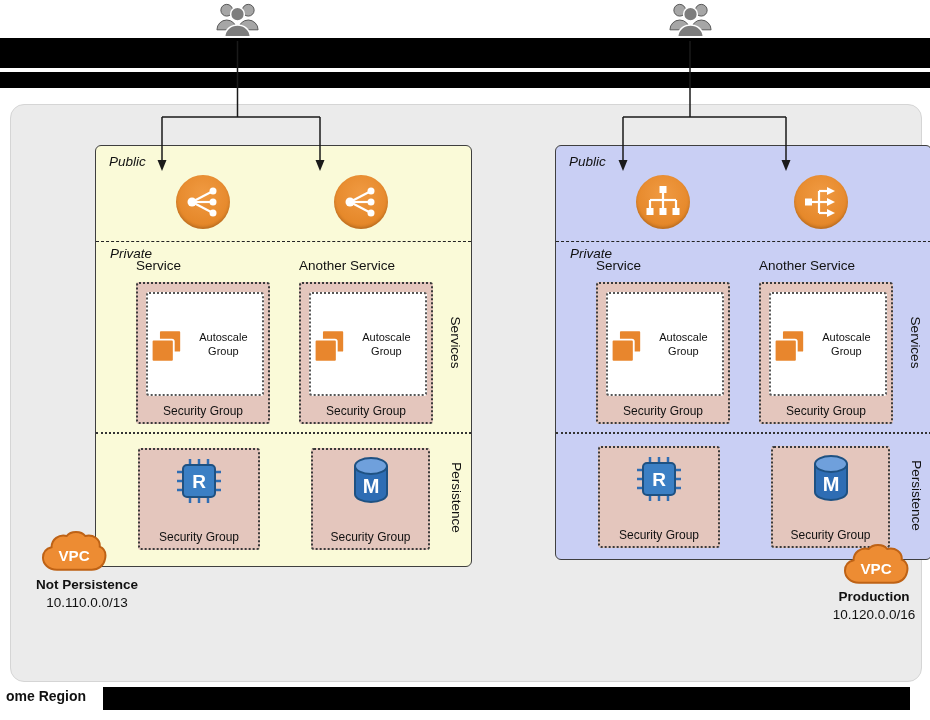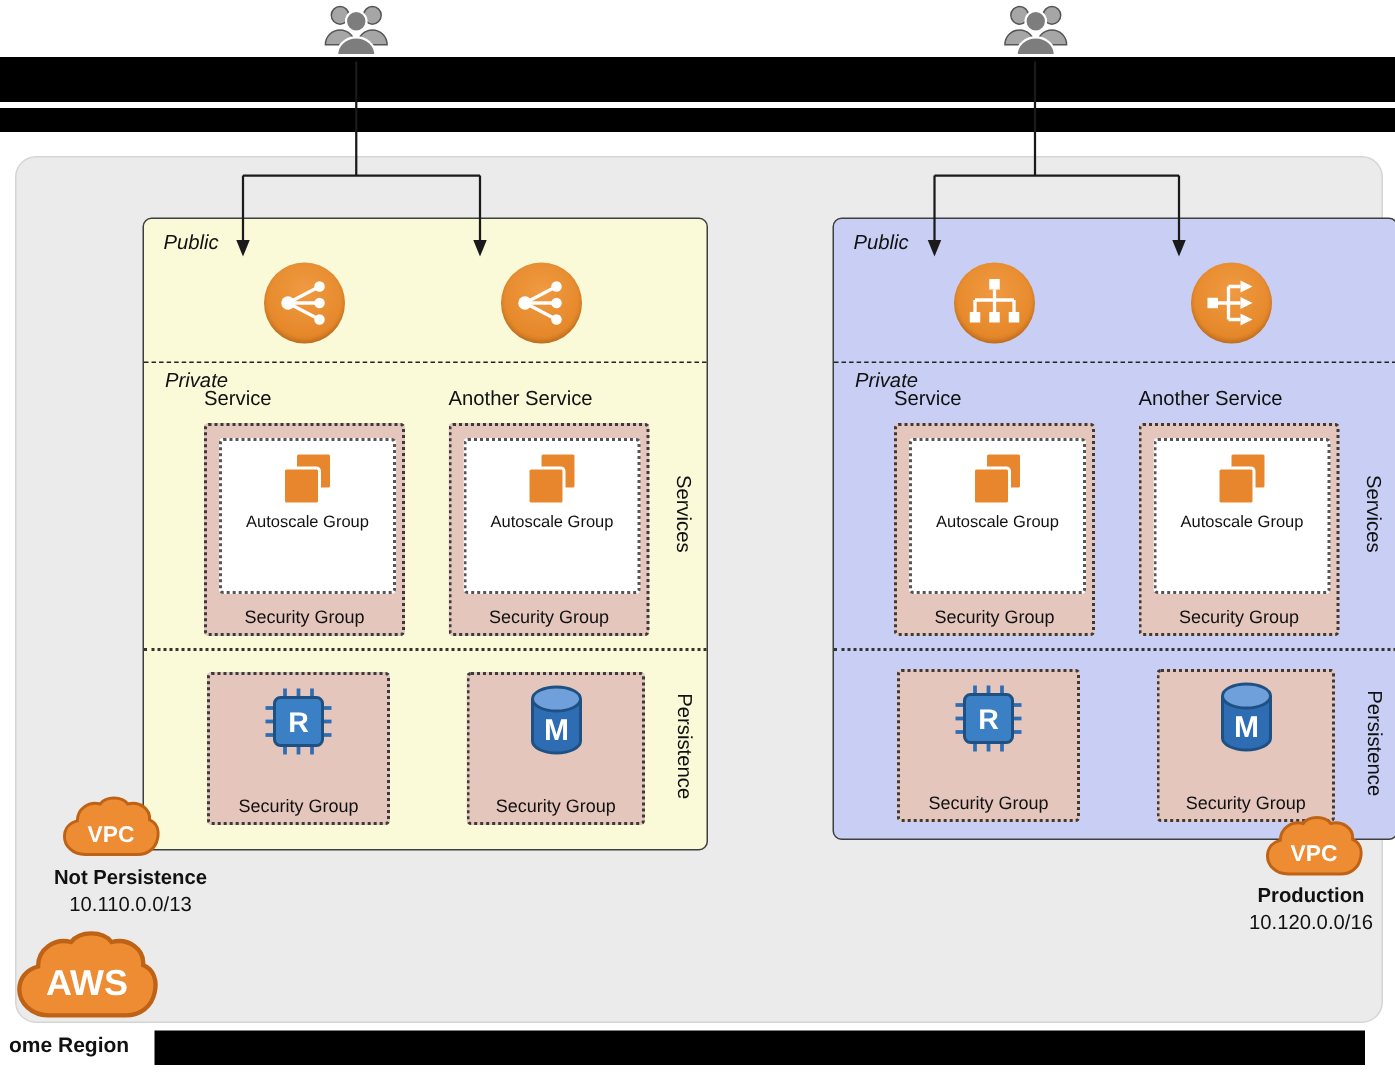--- a/index.html
+++ b/index.html
@@ -12,21 +12,21 @@
   .vpc{position:absolute;width:375px;border:1.5px solid #3f3f3f;border-radius:6px;z-index:2;margin-left:40px;}
   .vpc-left{left:55px;top:145px;height:420px;background:#FAFAD8;}
   .vpc-right{left:515px;top:145px;height:413px;background:#C9CFF4;}
   .lbl-zone{position:absolute;font-style:italic;font-size:13.5px;}
   .sep-dashed{position:absolute;left:0;right:0;border-top:1.5px dashed #222;}
   .sep-dotted{position:absolute;left:0;right:0;border-top:2px dotted #333;}
   .svc-title{position:absolute;width:130px;text-align:left;font-size:13.5px;}
   .sg-box{position:absolute;background:#E4C6BD;border:2px dotted #3a3a3a;border-radius:3px;}
   .sg-label{position:absolute;bottom:4px;left:0;right:0;text-align:center;font-size:12px;}
   .as-box{position:absolute;left:8px;top:8px;width:114px;height:100px;background:#fff;
-          border:2px dotted #555;border-radius:3px;display:flex;flex-direction:column;align-items:center;}
+          border:2px dotted #555;border-radius:3px;display:flex;align-items:center;}
   .as-label{width:84px;text-align:center;font-size:11px;line-height:1.25;margin-top:2px;}
   .pers-box{display:flex;flex-direction:column;align-items:center;}
   .vlabel{position:absolute;display:flex;align-items:center;justify-content:center;}
   .vlabel span{transform:rotate(90deg);white-space:nowrap;font-size:13.5px;}
   .lb{position:absolute;width:54px;height:54px;border-radius:50%;
       background:radial-gradient(circle at 50% 35%, #F09A42, #E07F1E);
       box-shadow:inset 0 -2px 3px rgba(0,0,0,.18);}
   .lb svg{position:absolute;left:0;top:0;}
   .cloud{position:absolute;z-index:6;}
   .nametxt{position:absolute;text-align:center;font-size:13.5px;}
@@ -276,26 +276,20 @@
       <path d="M24 58 C11 58 3 49 3 40 C3 32 8 26 16 24 C16 12 27 4 39 7 C45 -1 61 -1 67 7 C79 4 90 12 89 23 C96 26 99 33 97 42 C95 52 87 58 77 58 Z" fill="#ED8C33" stroke="#BE6215" stroke-width="3"></path>
       <text x="50" y="45" font-size="23" font-weight="bold" fill="#fff" text-anchor="middle" font-family="Liberation Sans, sans-serif">VPC</text>
     </svg>
   </div>
 
   <div class="nametxt bold" style="left:12px;top:577px;width:150px;z-index:5;">Not Persistence</div>
   <div class="nametxt" style="left:12px;top:595px;width:150px;z-index:5;">10.110.0.0/13</div>
   <div class="nametxt bold" style="left:798px;top:589px;width:152px;z-index:5;">Production</div>
   <div class="nametxt" style="left:798px;top:607px;width:152px;z-index:5;">10.120.0.0/16</div>
 
-  <div class="cloud" style="left:10px;top:620px;">
-    <svg width="96" height="64" viewBox="0 0 100 64">
-      <path d="M24 58 C11 58 3 49 3 40 C3 32 8 26 16 24 C16 12 27 4 39 7 C45 -1 61 -1 67 7 C79 4 90 12 89 23 C96 26 99 33 97 42 C95 52 87 58 77 58 Z" fill="#ED8C33" stroke="#BE6215" stroke-width="3"></path>
-      <text x="50" y="44" font-size="25" font-weight="bold" fill="#fff" text-anchor="middle" font-family="Liberation Sans, sans-serif">AWS</text>
-    </svg>
-  </div>
 
   <div class="regiontxt">ome Region</div>
   <div class="bar" style="left:103px;top:687px;width:807px;height:23px;z-index:6;"></div>
 
   <svg class="arrows" width="930" height="720">
     <g stroke="#1a1a1a" stroke-width="1.5" fill="none">
       <path d="M237.5 41 V117"></path>
       <path d="M162 117 H320"></path>
       <path d="M162 117 V161"></path>
       <path d="M320 117 V161"></path>

